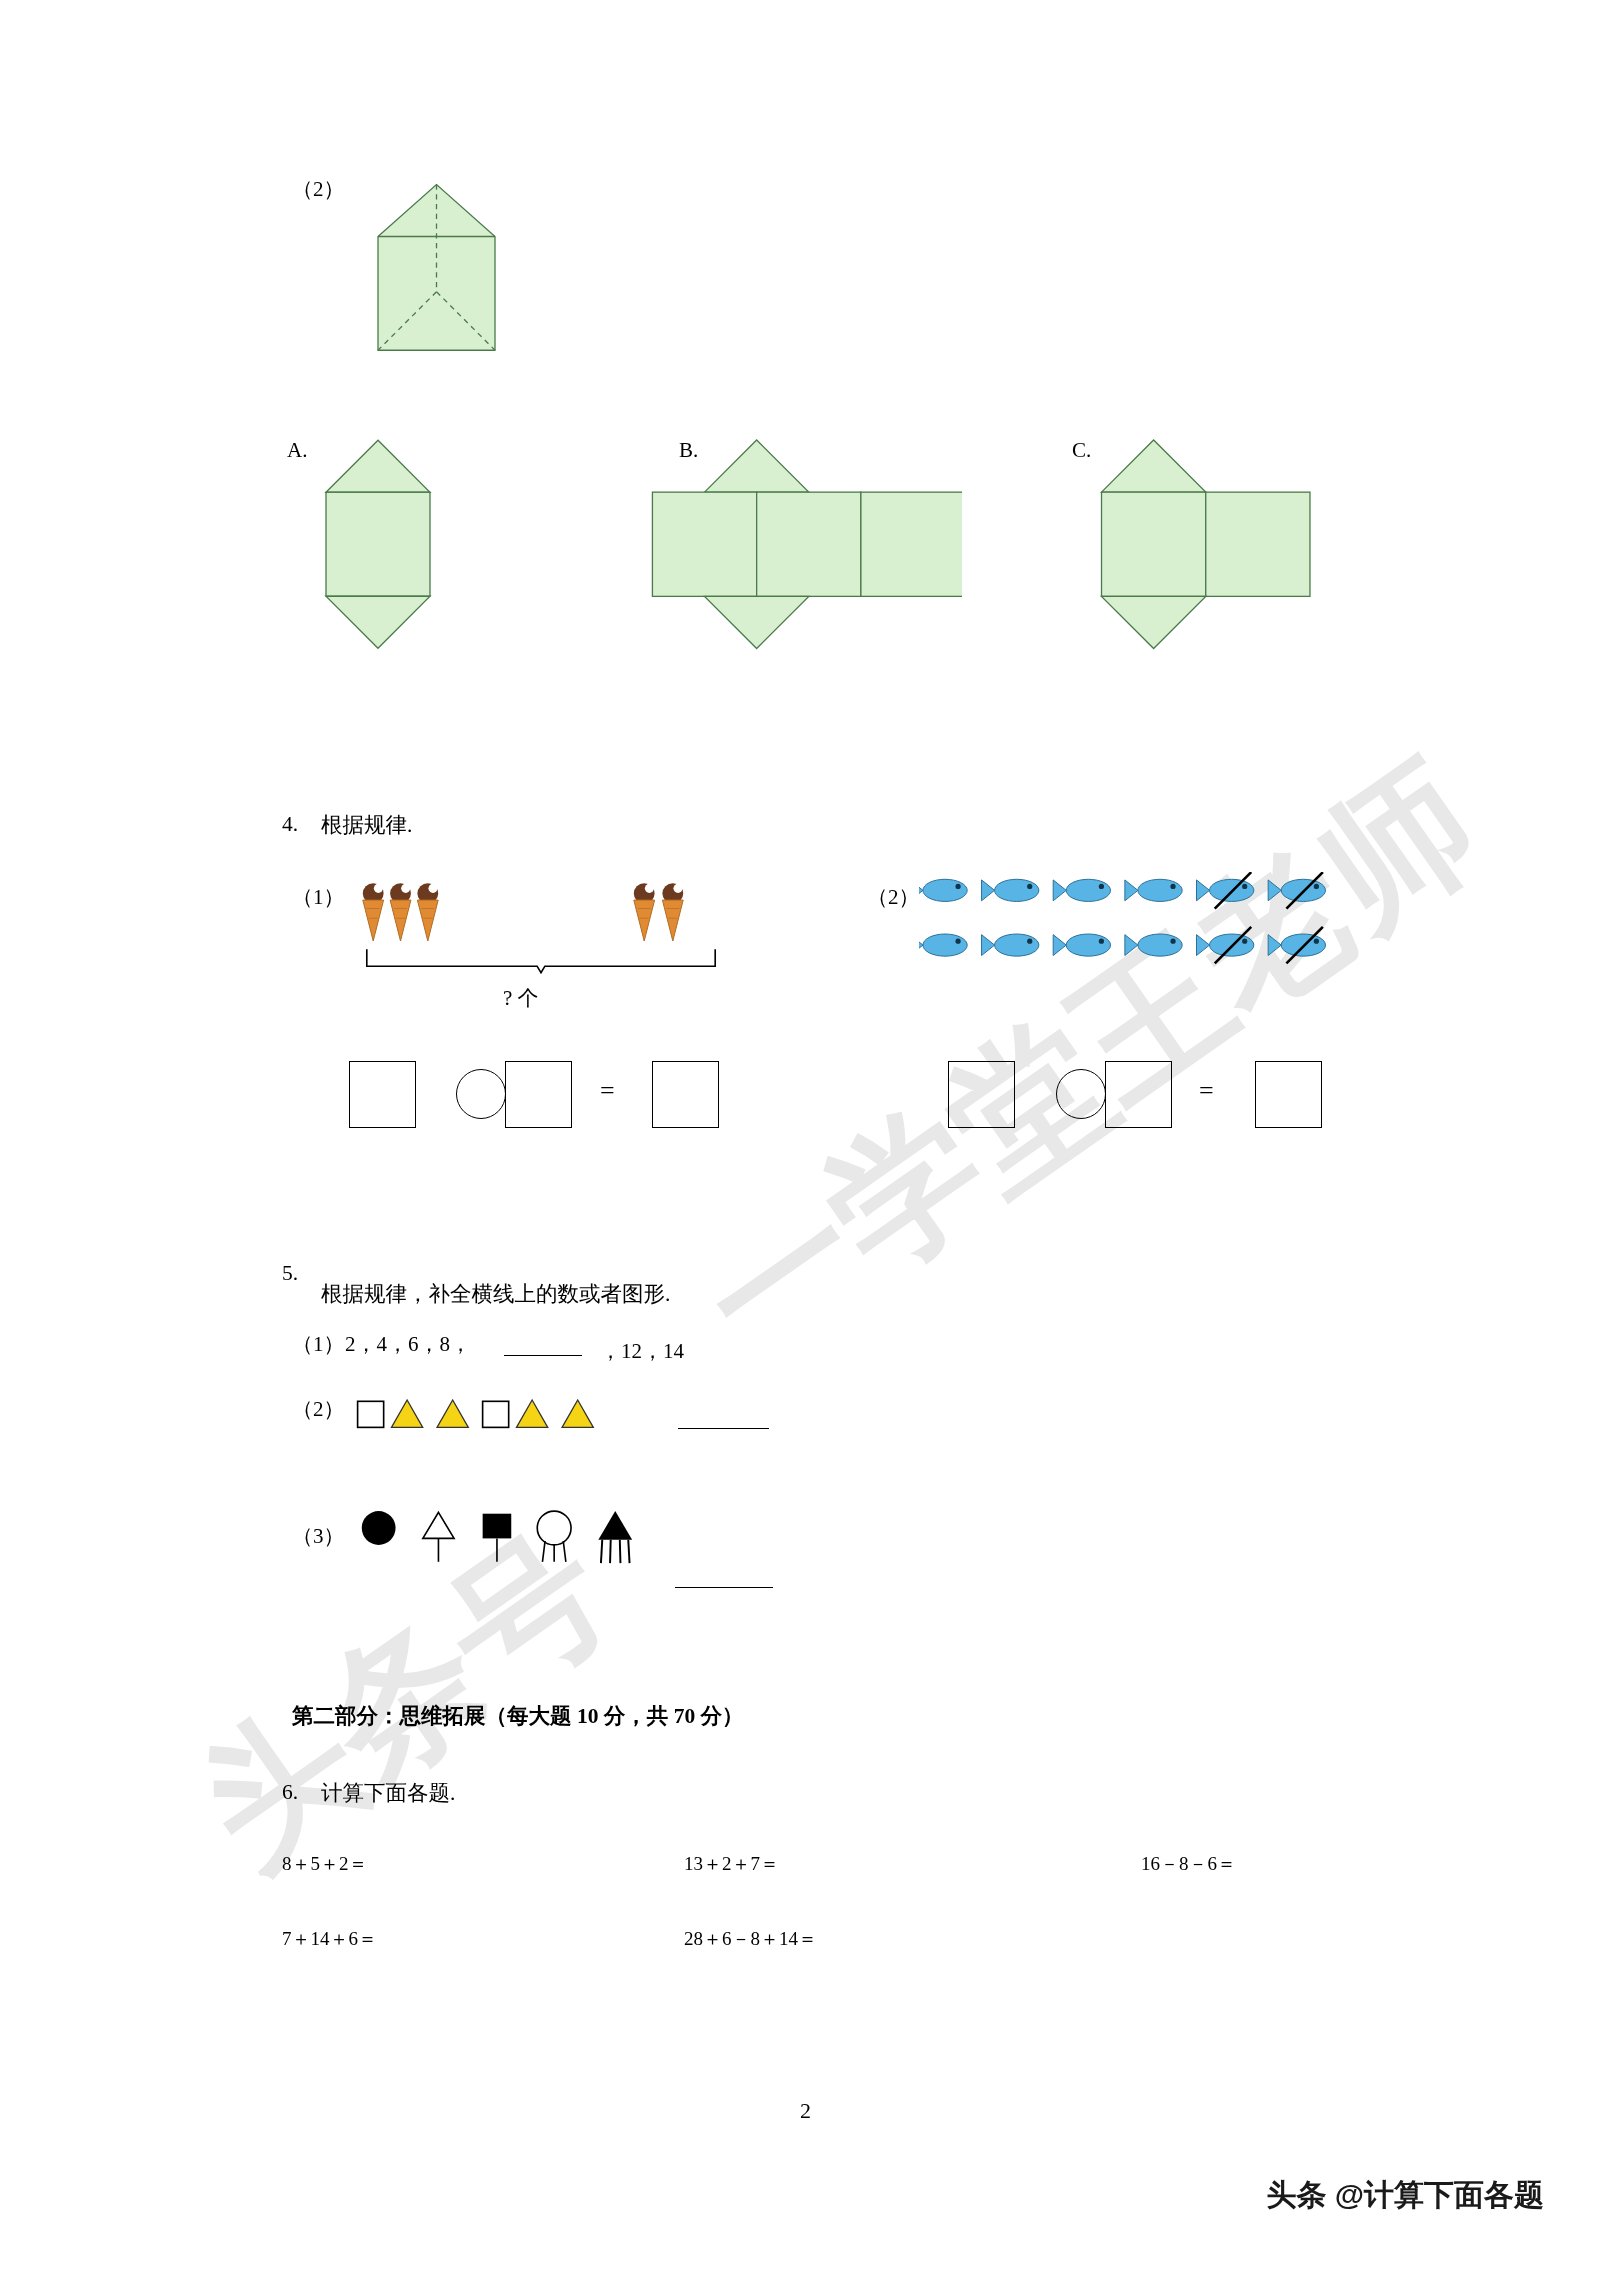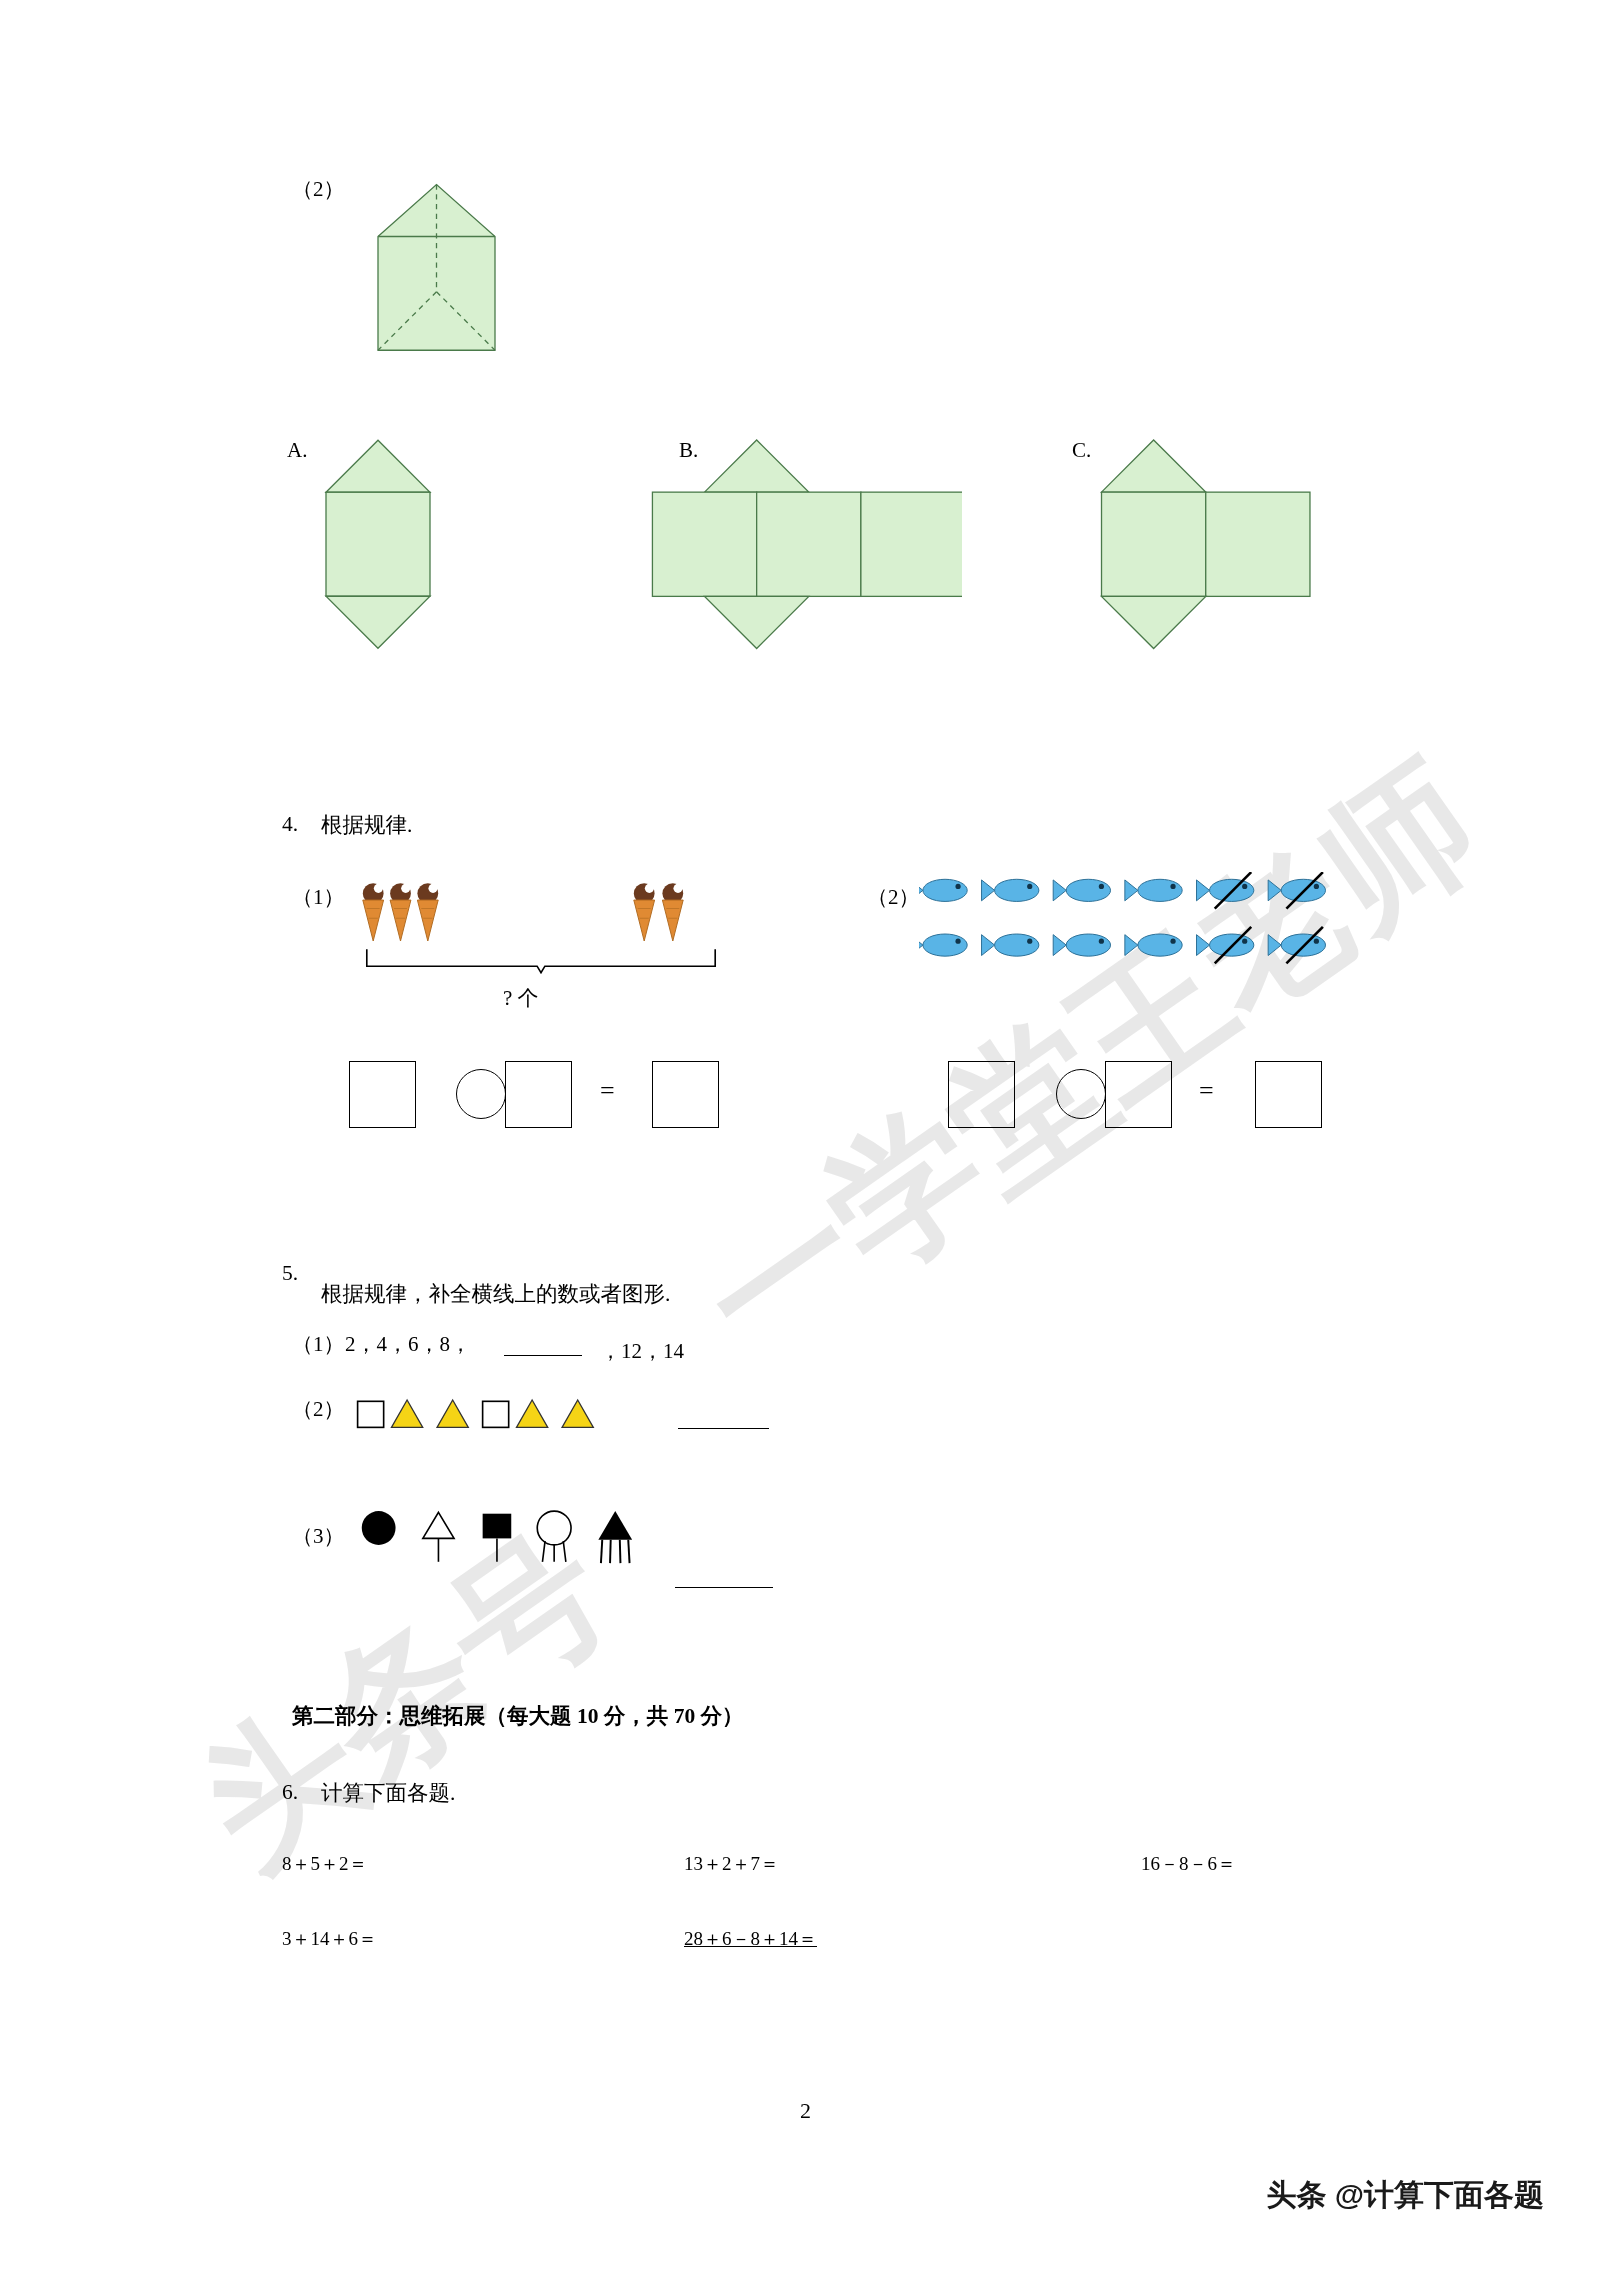--- a/index.html
+++ b/index.html
@@ -365,20 +365,20 @@
 
   <div class="t fs-q bold" style="left:292px; top:1701px;">第二部分：思维拓展（每大题 10 分，共 70 分）</div>
 
   <div class="t fs-q" style="left:282px; top:1780px;">6.</div>
   <div class="t fs-q" style="left:321px; top:1778px;">计算下面各题.</div>
 
   <div class="t fs-body" style="left:282px; top:1851px;">8＋5＋2＝</div>
   <div class="t fs-body" style="left:684px; top:1851px;">13＋2＋7＝</div>
   <div class="t fs-body" style="left:1141px; top:1851px;">16－8－6＝</div>
 
-  <div class="t fs-body" style="left:282px; top:1926px;">3＋14＋6＝</div>
-  <div class="t fs-body" style="left:684px; top:1926px;text-decoration:underline;">28＋6－8＋14＝</div>
+  <div class="t fs-body" style="left:282px; top:1926px;">7＋14＋6＝</div>
+  <div class="t fs-body" style="left:684px; top:1926px;">28＋6－8＋14＝</div>
 
   <div class="page-num">2</div>
   <div class="footer-brand">头条 @计算下面各题</div>
 
 </div>
 
 
 </body></html>

